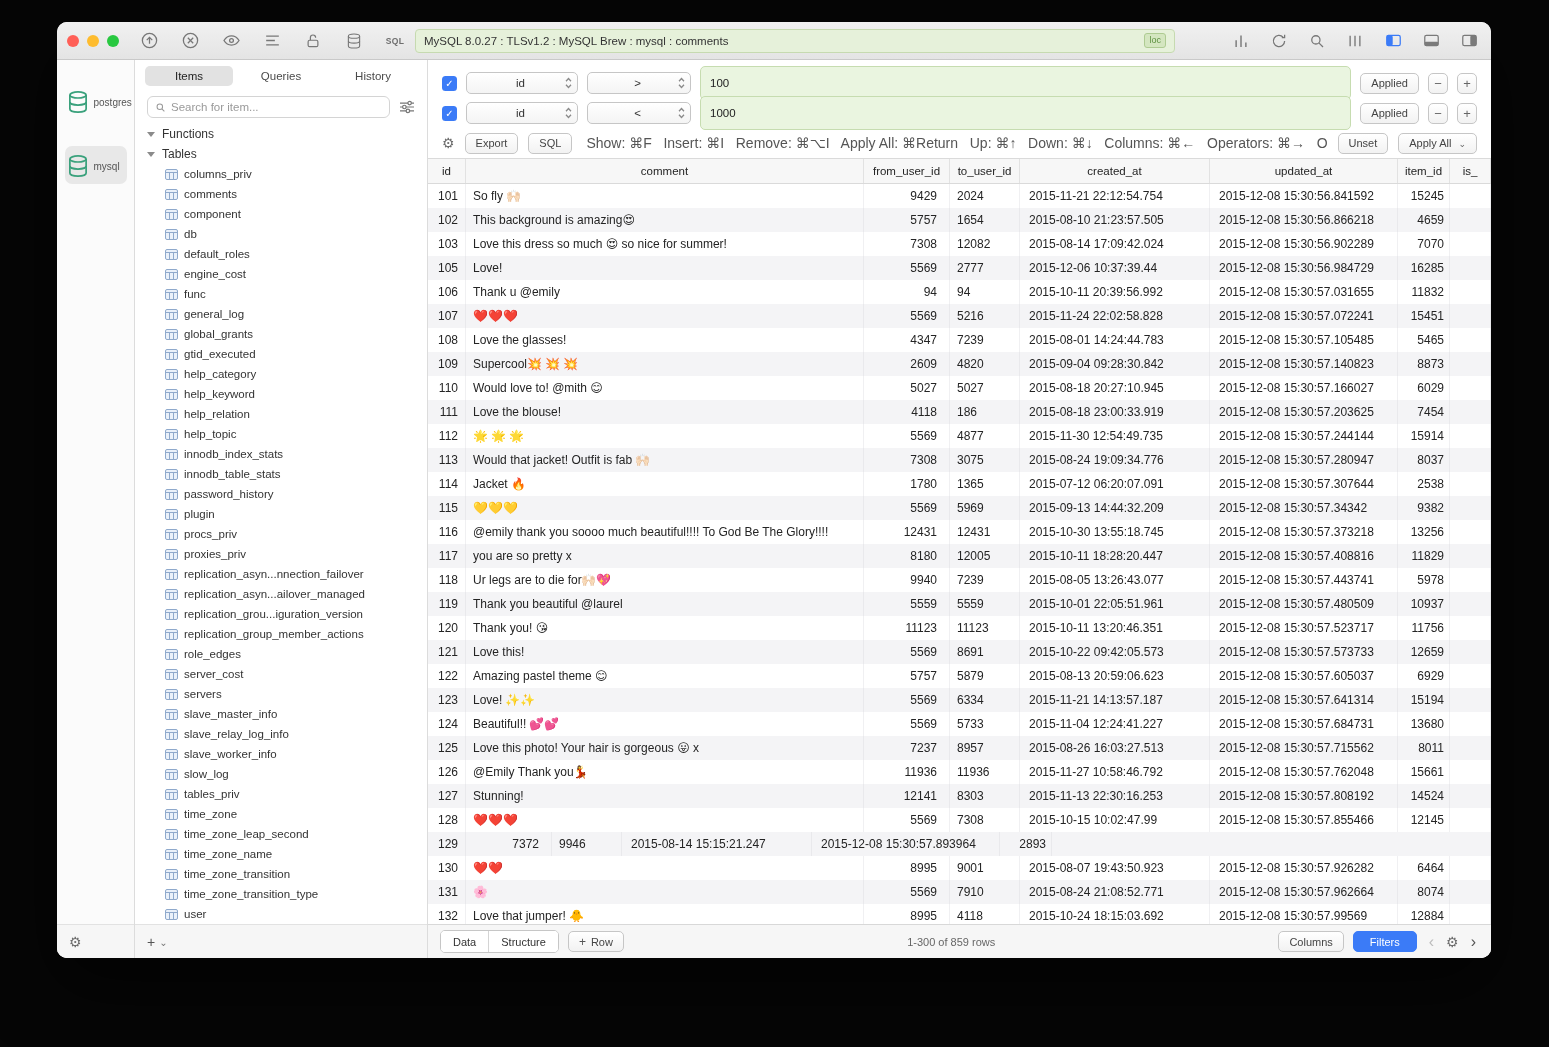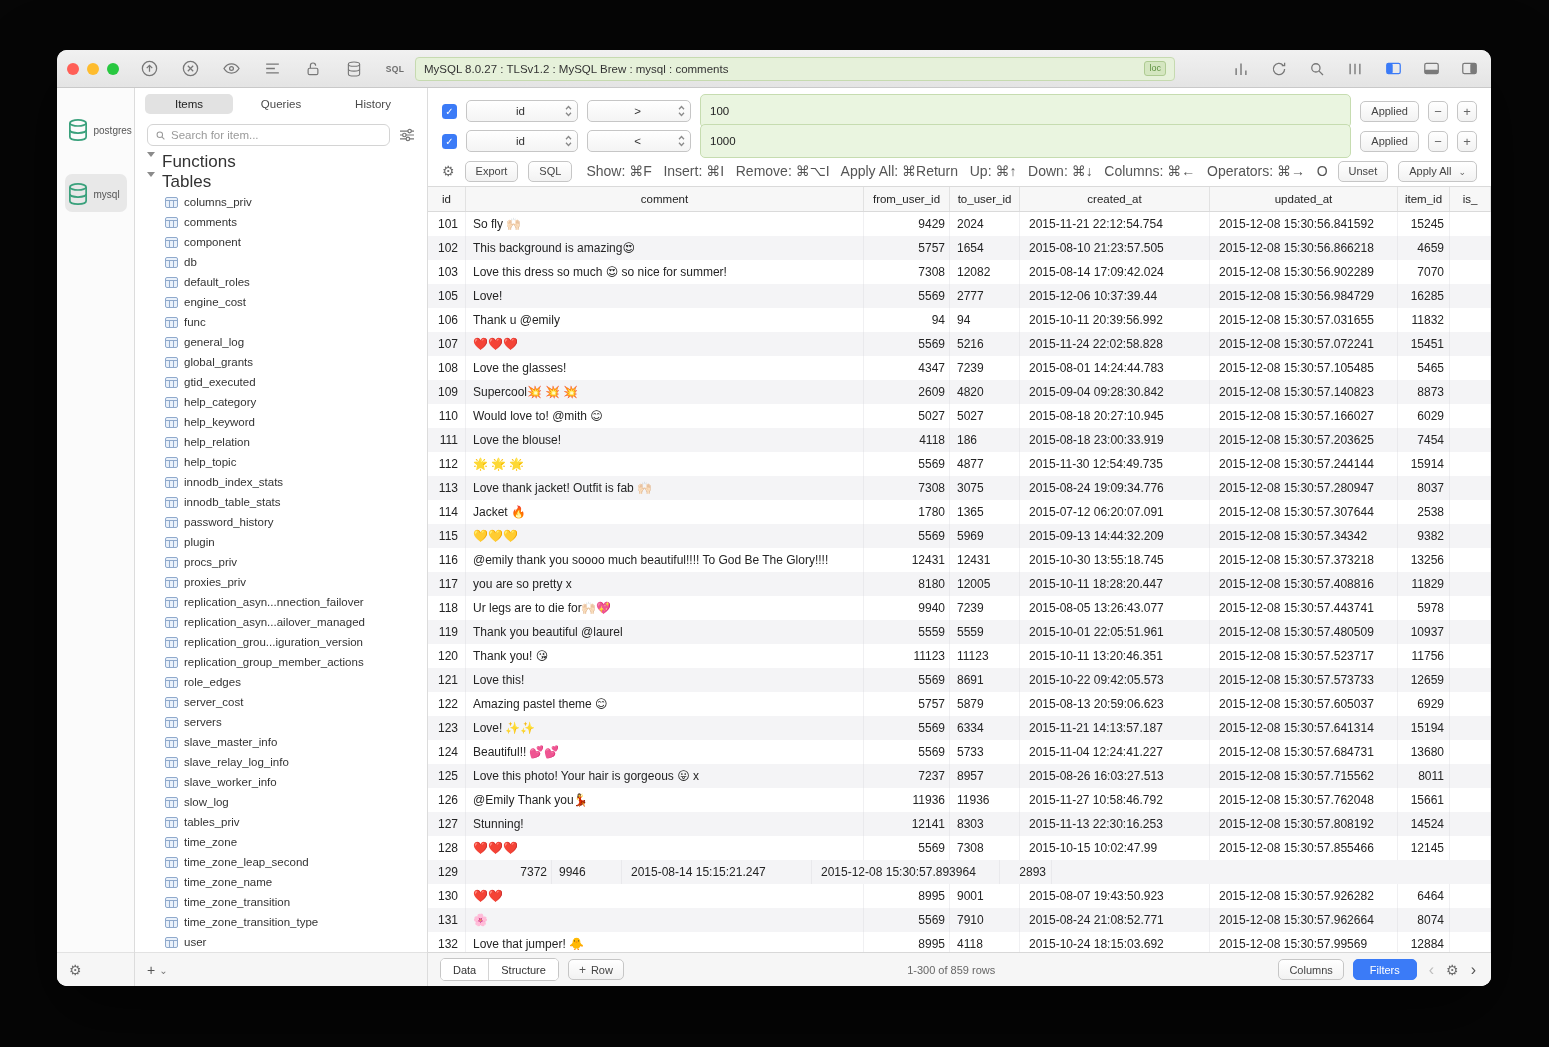--- a/index.html
+++ b/index.html
@@ -1,18 +1,18 @@
 <!DOCTYPE html>
 <html><head>
 <meta charset="utf-8">
 <style>
   *{margin:0;padding:0;box-sizing:border-box}
   html,body{width:1549px;height:1047px;background:#060606;overflow:hidden;
     font-family:"Liberation Sans","DejaVu Sans",sans-serif}
-  .window{position:absolute;left:57px;top:50px;width:1434px;height:936px;background:#fff;
+  .window{position:absolute;left:57px;top:22px;width:1434px;height:936px;background:#fff;
     border-radius:10px;overflow:hidden;display:flex;flex-direction:column;
     box-shadow:0 25px 70px rgba(0,0,0,.65)}
   
   .titlebar{height:38px;flex:0 0 auto;background:linear-gradient(#f1f1f1,#e4e4e4);
     border-bottom:1px solid #c9c9c9;display:flex;align-items:center;padding:0 10px}
   .traffic{display:flex;gap:8px;align-items:center}
   .tl{width:12px;height:12px;border-radius:50%;display:inline-block}
   .tl.red{background:#ff5f57}.tl.yellow{background:#febc2e}.tl.green{background:#28c840}
   .tb-icons{display:flex;align-items:center;gap:17px}
   .tb-icons.left{margin-left:18px}
@@ -41,22 +41,22 @@
   .tabs{display:flex;align-items:center;height:32px;padding:0 10px;gap:4px;flex:0 0 auto}
   .tab{flex:1;text-align:center;font-size:11.5px;color:#4a4a4a;height:20px;line-height:20px;border-radius:5px}
   .tab.active{background:#e2e2e2;color:#1e1e1e}
   .searchrow{display:flex;align-items:center;height:30px;padding:0 12px;gap:9px;flex:0 0 auto}
   .searchbox{flex:1;display:flex;align-items:center;height:22px;border:1px solid #d4d4d4;
     border-radius:6px;padding:0 7px;gap:5px;background:#fff}
   .searchbox input{border:none;outline:none;flex:1;font-size:11.5px;color:#333;background:transparent;
     font-family:inherit}
   .searchbox input::placeholder{color:#9a9a9a}
   .tree{flex:1;overflow:hidden;padding-top:2px}
-  .tree-group{display:flex;height:20px;padding-left:12px;gap:7px;
-    font-size:17px;color:#333}
+  .tree-group{display:flex;align-items:center;height:20px;padding-left:12px;gap:7px;
+    font-size:12px;color:#333}
   .chev{width:0;height:0;border-left:4px solid transparent;border-right:4px solid transparent;
     border-top:5px solid #8b8b8b;display:inline-block}
   .tree-item{display:flex;align-items:center;height:20px;padding-left:30px;gap:6px;
     font-size:11.5px;color:#333;white-space:nowrap;overflow:hidden}
   .side-footer{height:34px;flex:0 0 auto;background:#f6f6f6;border-top:1px solid #e2e2e2;
     display:flex;align-items:center;padding:0 12px;gap:4px}
   .plusbtn{border:none;background:none;font-size:14px;color:#555;line-height:1;cursor:default}
   .chev-small{font-size:10px;color:#777;margin-top:2px}
   
   .content{flex:1;display:flex;flex-direction:column;overflow:hidden;background:#fff}
@@ -85,21 +85,21 @@
     font-size:11.5px;color:#3c3c3c}
   .grid-body{flex:1;overflow:hidden}
   .grow{display:flex;height:24px;background:#fff}
   .grow.alt{background:#f4f4f6}
   .gcell,.hcell{display:flex;align-items:center;white-space:nowrap;overflow:hidden;
     font-size:12px;color:#242424}
   .gcell{border-right:1px solid #f0f0f2}
   .grow.alt .gcell{border-right-color:#e9e9ec}
   .col0{width:38px;justify-content:flex-end;padding-right:7px}
   .col1{width:398px;padding-left:7px}
-  .col2{width:86px;justify-content:flex-end;padding-right:4px}
+  .col2{width:86px;justify-content:flex-end;padding-right:12px}
   .col3{width:70px;padding-left:7px}
   .col4{width:190px;padding-left:9px}
   .col5{width:188px;padding-left:9px}
   .col6{width:52px;justify-content:flex-end;padding-right:5px}
   .col7{flex:1;padding-left:8px}
   .hcell{justify-content:center;padding-left:0;padding-right:0;font-size:11.5px;
     border-right:1px solid #e2e2e2}
   
   .c-footer{height:34px;flex:0 0 auto;background:#f6f6f6;border-top:1px solid #d8d8d8;
     display:flex;align-items:center;padding:0 12px;gap:9px}
@@ -915,21 +915,21 @@
               <div class="gcell col1">🌟 🌟 🌟</div>
               <div class="gcell col2">5569</div>
               <div class="gcell col3">4877</div>
               <div class="gcell col4">2015-11-30 12:54:49.735</div>
               <div class="gcell col5">2015-12-08 15:30:57.244144</div>
               <div class="gcell col6">15914</div>
               <div class="gcell col7"></div>
             </div>
             <div class="grow alt">
               <div class="gcell col0">113</div>
-              <div class="gcell col1">Love thank jacket! Outfit is fab 🙌🏻</div>
+              <div class="gcell col1">Would that jacket! Outfit is fab 🙌🏻</div>
               <div class="gcell col2">7308</div>
               <div class="gcell col3">3075</div>
               <div class="gcell col4">2015-08-24 19:09:34.776</div>
               <div class="gcell col5">2015-12-08 15:30:57.280947</div>
               <div class="gcell col6">8037</div>
               <div class="gcell col7"></div>
             </div>
             <div class="grow">
               <div class="gcell col0">114</div>
               <div class="gcell col1">Jacket 🔥</div>

